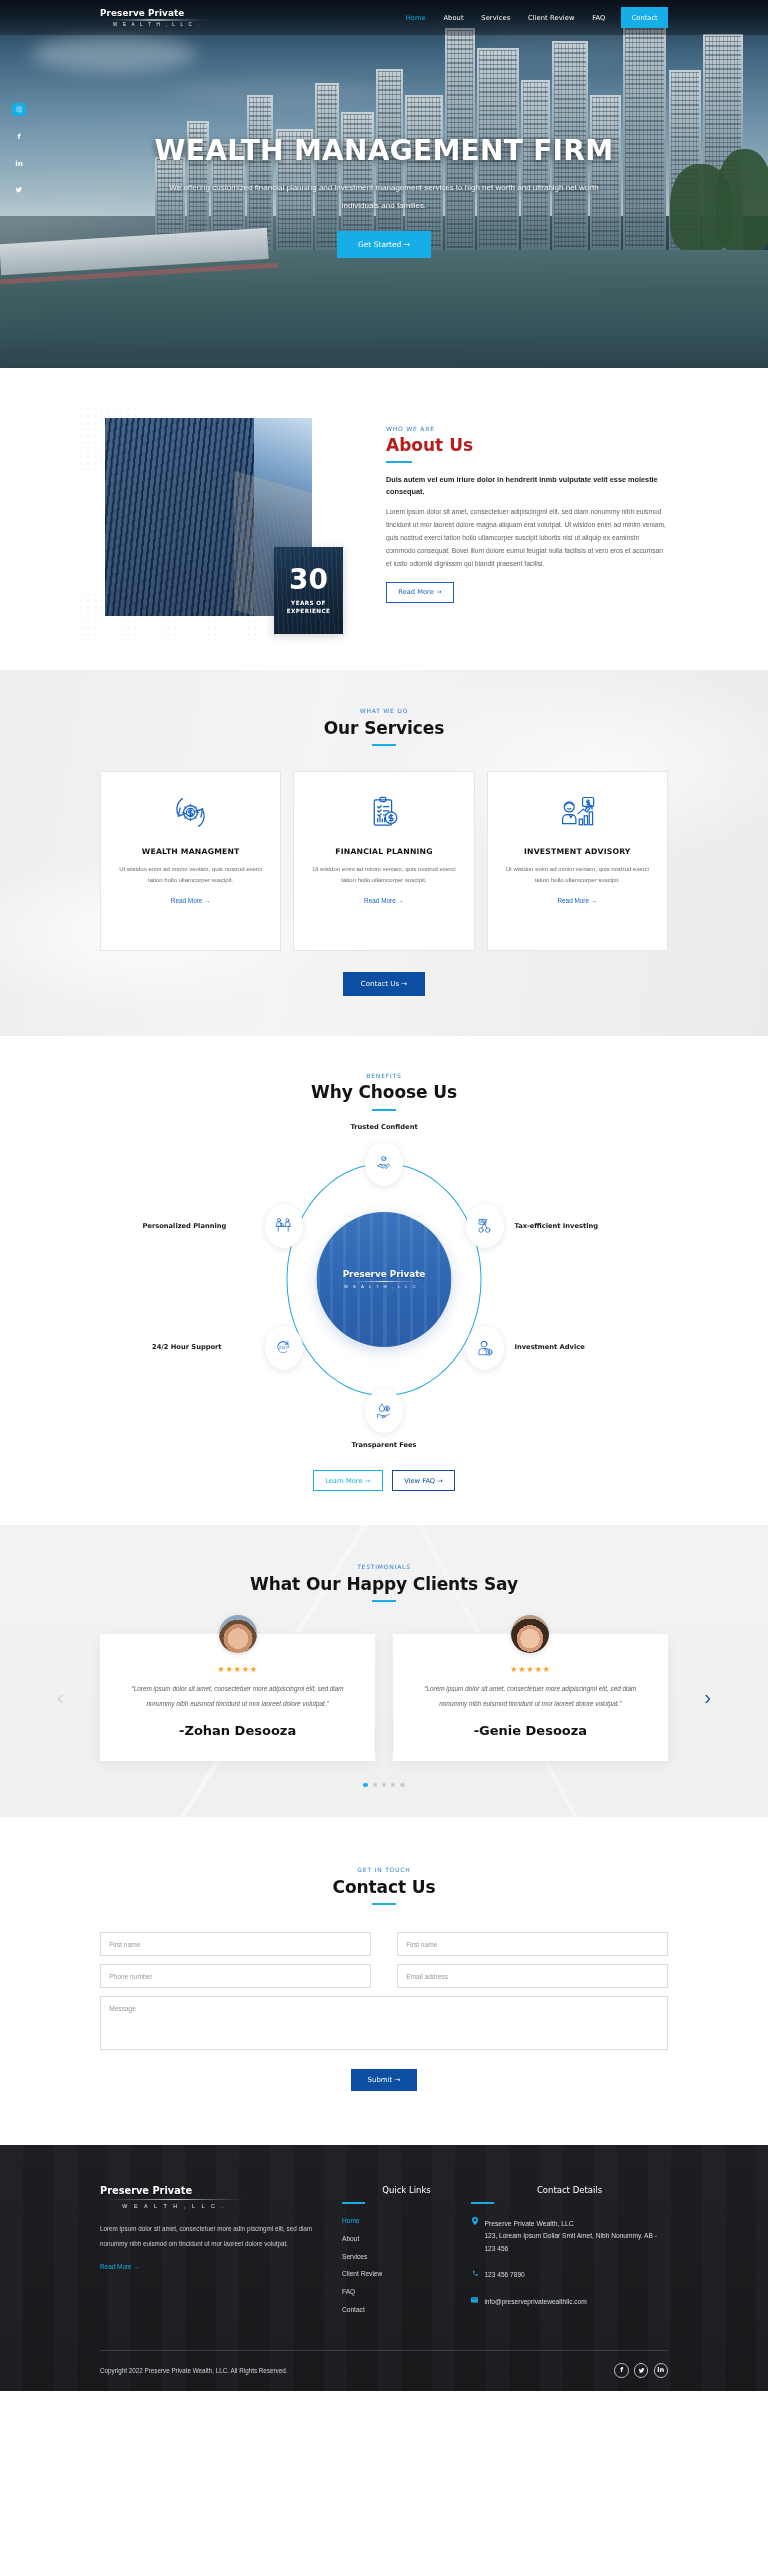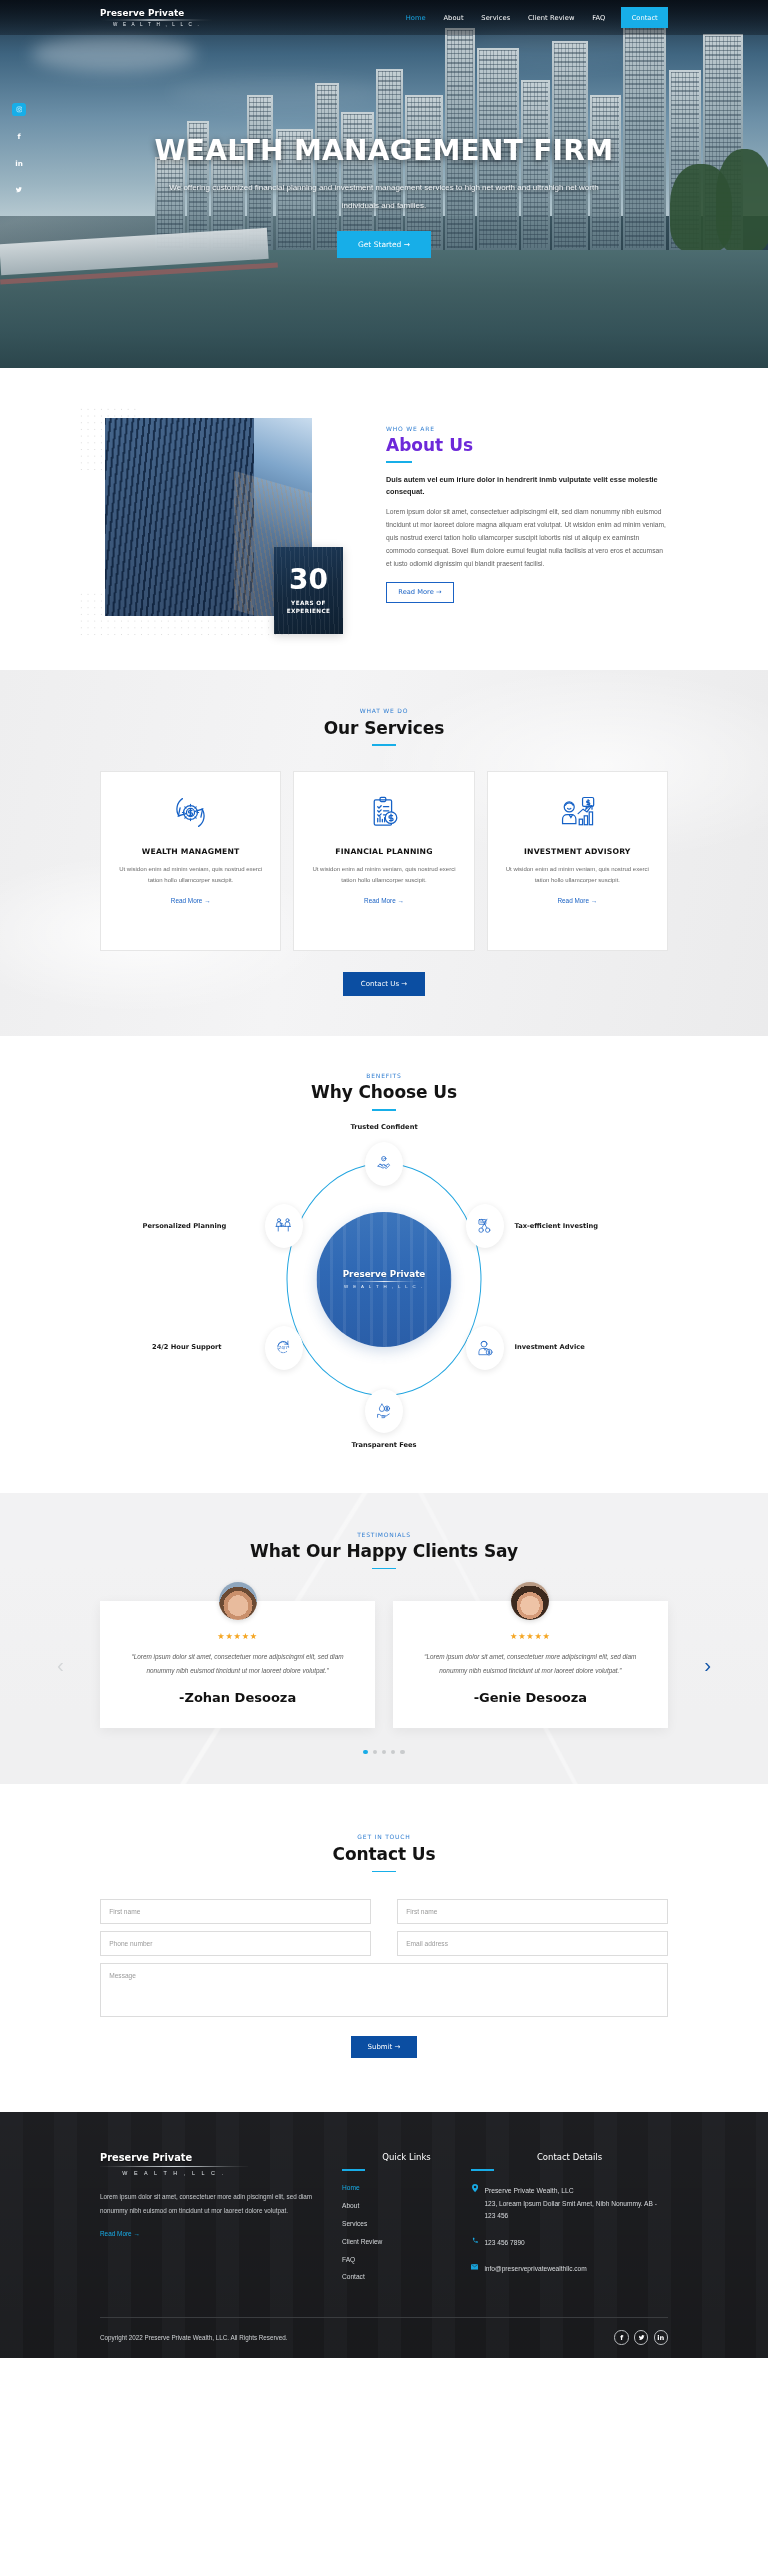--- a/index.html
+++ b/index.html
@@ -164,21 +164,21 @@
     position:relative; color:#fff; font-size:28px; font-weight:700; line-height:1;
     font-family:"DejaVu Sans", sans-serif;
   }
   .badge-cap{
     position:relative; color:#fff; font-size:5.7px; font-weight:700; letter-spacing:0.4px;
     text-align:center; margin-top:4.6px; line-height:1.45;
     font-family:"DejaVu Sans", sans-serif;
   }
   .about-right{ width:282px; padding-top:7.2px; }
   .about-eyebrow{ color:#2f7dd1; font-size:6px; letter-spacing:0.8px; font-family:"DejaVu Sans",sans-serif;}
-  .about-h2{ color:#6d28d9; font-size:17px; font-weight:700; margin-top:3.1px; font-family:"DejaVu Sans",sans-serif;}
+  .about-h2{ color:#b91c1c; font-size:17px; font-weight:700; margin-top:3.1px; font-family:"DejaVu Sans",sans-serif;}
   .rule-l{ width:26px; height:1.5px; background:#17aee8; margin:6.2px 0 0; }
   .about-lead{ color:#1d1d1d; font-size:7.3px; font-weight:700; line-height:1.62; margin-top:11.3px; }
   .about-body{ color:#5f5f5f; font-size:6.7px; line-height:1.95; margin-top:7.2px; }
   .btn-outline{
     display:inline-block; margin-top:11.3px; border:0.5px solid #1a62c4; color:#1a62c4;
     padding:5.7px 11.3px; font-size:6.7px; background:#fff; cursor:pointer;
     font-family:"DejaVu Sans", sans-serif;
   }
 
   
@@ -603,20 +603,24 @@
               <circle cx="35" cy="11" r="4"></circle>
             <path d="M7 27v-6a6 6 0 0 1 12 0v6M29 27v-6a6 6 0 0 1 12 0v6"></path>
             <path d="M5 27h38"></path>
               <path d="M11 27v12M37 27v12"></path>
             <path d="M16 20h6M16 24h9"></path>
           </svg>
         </div>
         <div class="node-label l-tl">Personalized Planning</div>
       </div>
 
+      <div class="why-btns">
+        <button class="btn-o-cyan">Learn More →</button>
+        <button class="btn-o-blue">View FAQ →</button>
+      </div>
     </div>
   </section>
 
   <section class="section testi">
     <div class="container testi-in">
       <div class="eyebrow">TESTIMONIALS</div>
       <h2 class="h2">What Our Happy Clients Say</h2>
       <div class="rule-c"></div>
 
       <div class="testi-row">

